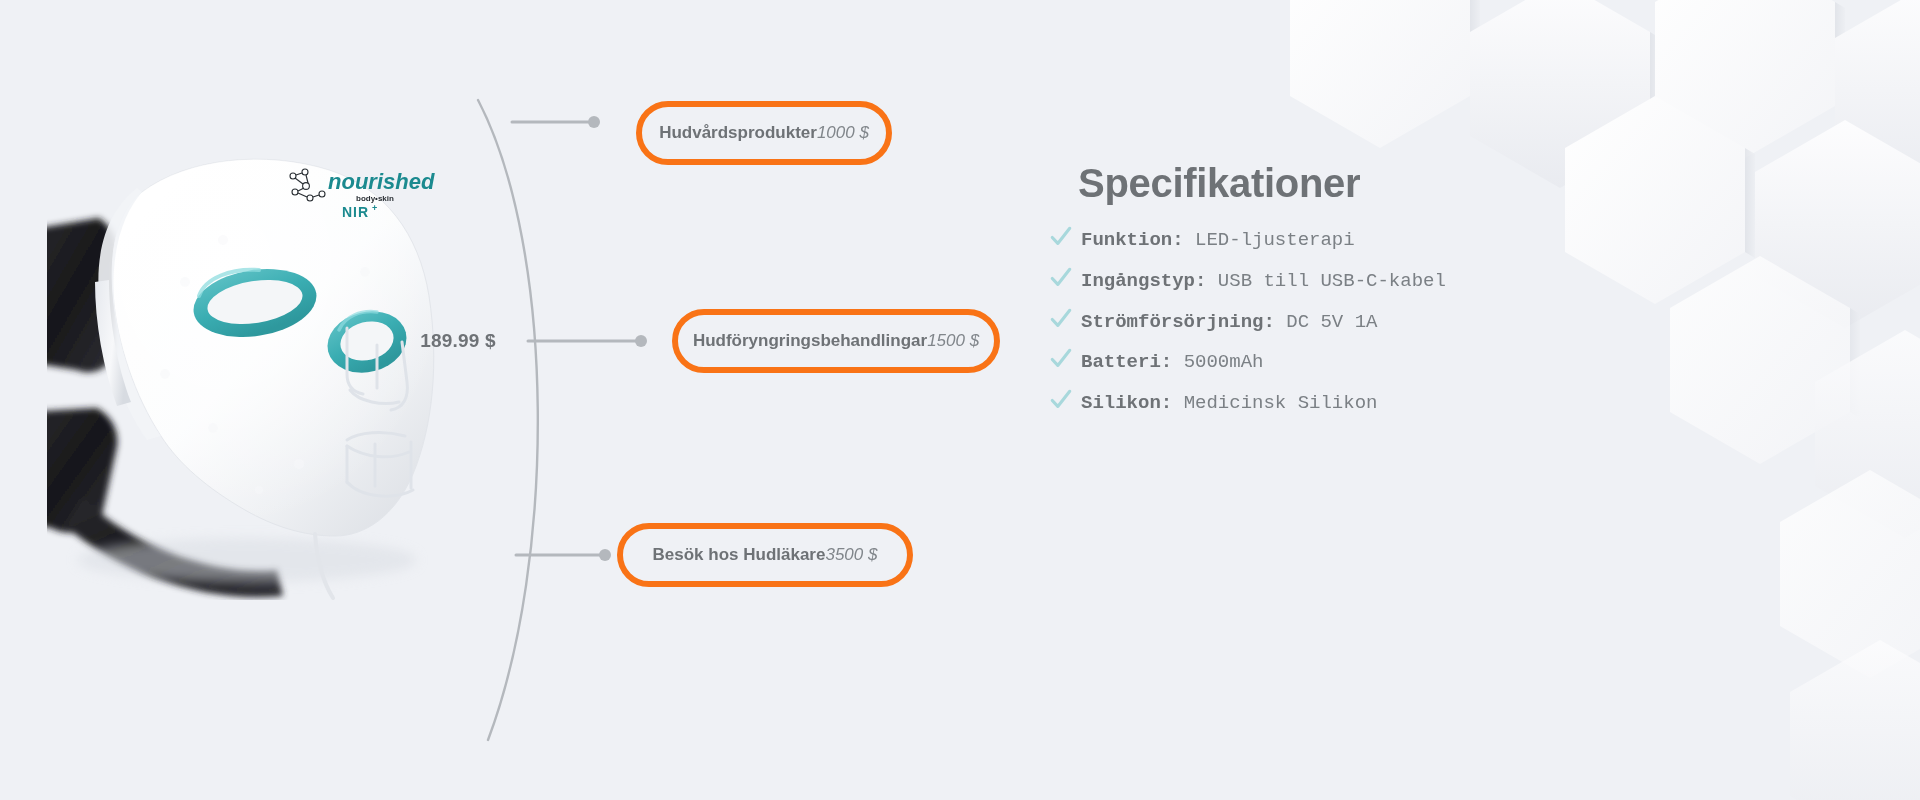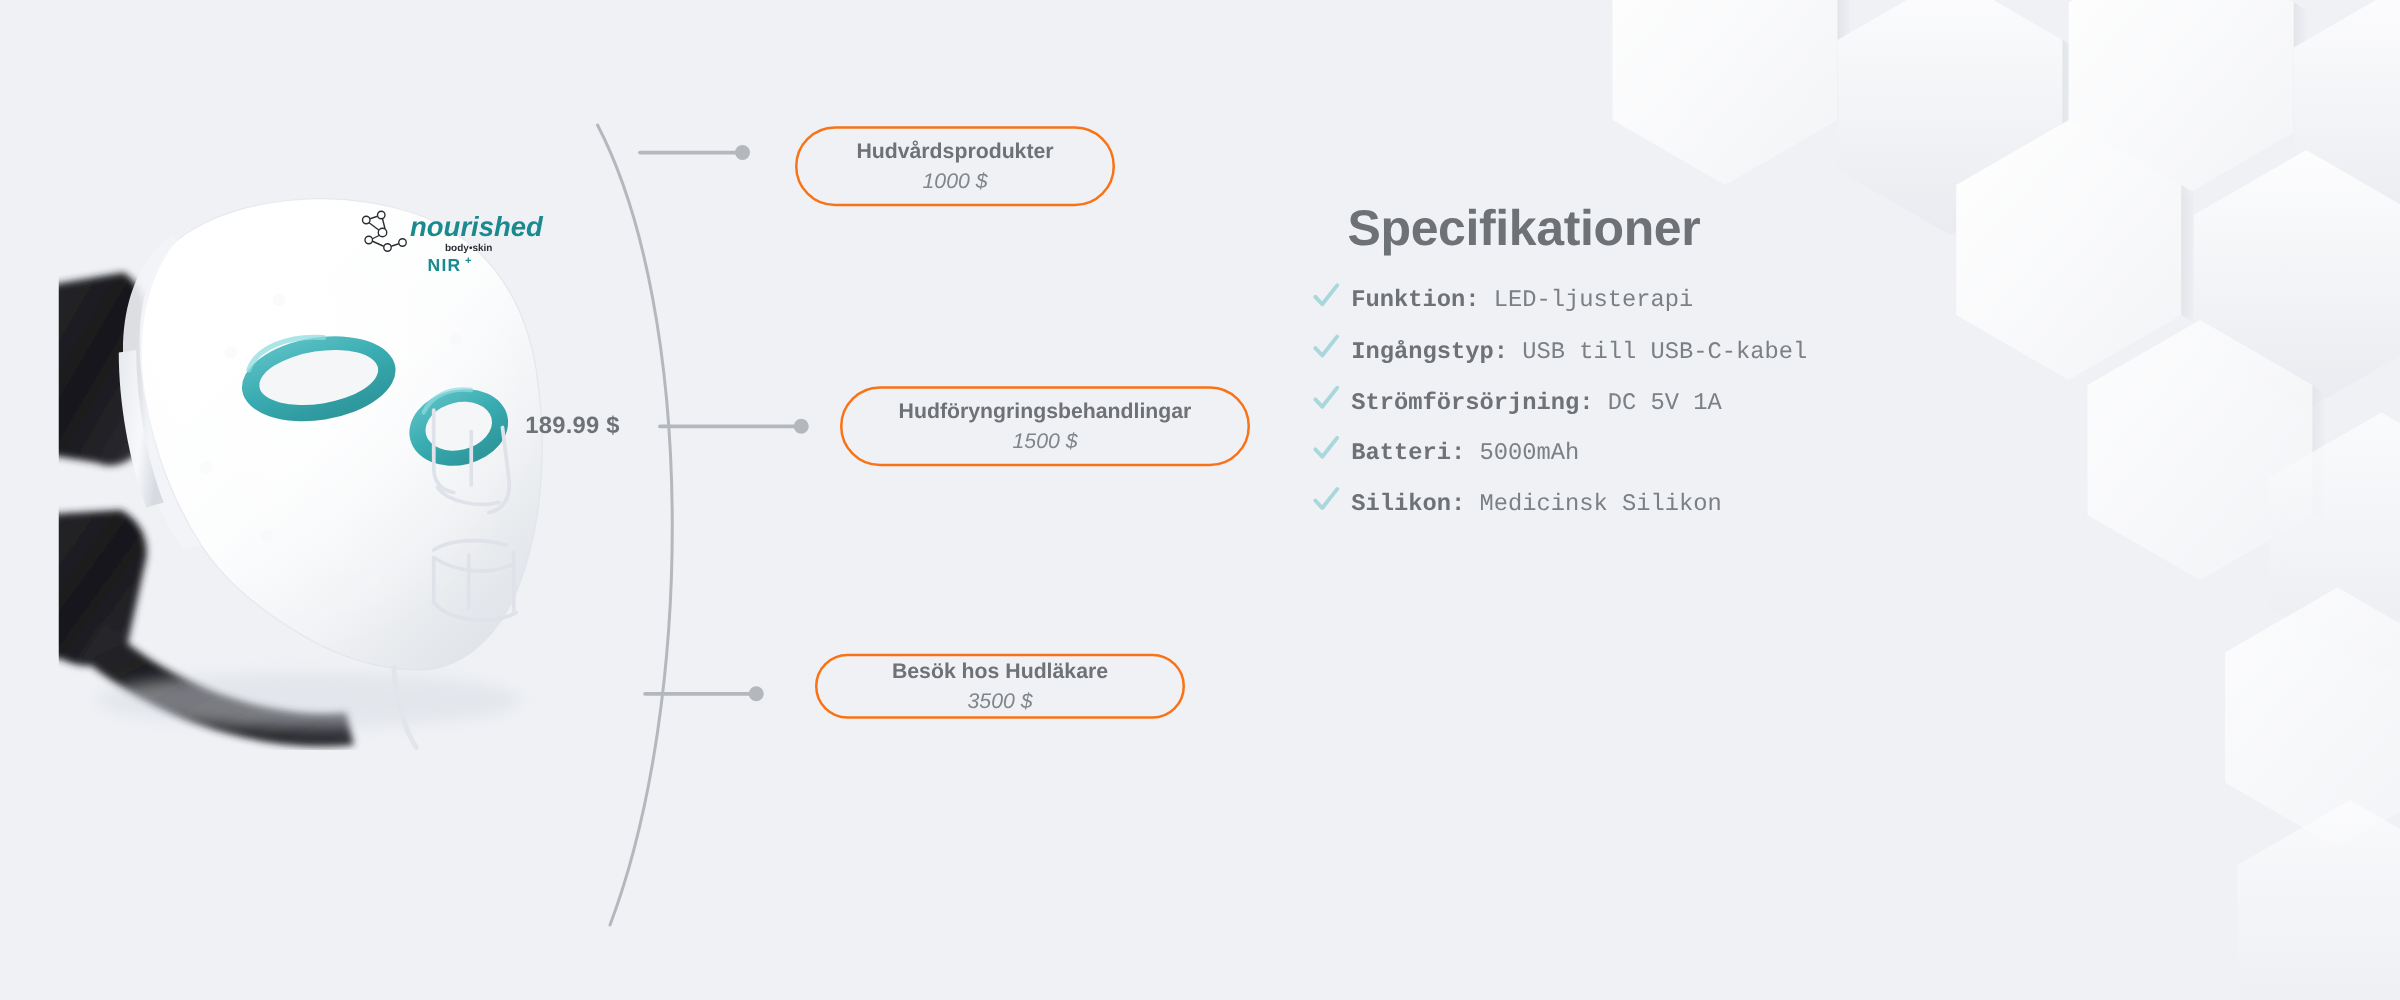--- a/index.html
+++ b/index.html
@@ -24,40 +24,40 @@
   
   .price-label{
     position:absolute; left:398px; top:330px; width:120px;
     text-align:center; z-index:5;
     font-size:19px; font-weight:bold; color:#6e7276; letter-spacing:.2px;
   }
 
   
   .pill{
     position:absolute; z-index:5;
-    border:2px solid #f97316;
+    border:6px solid #f97316;
     border-radius:40px;
     background:#eff1f5;
-    display:flex; flex-direction:column;
+    display:flex; flex-direction:row;
     align-items:center; justify-content:center;
     text-align:center;
     padding:10px 26px;
   }
   .pill .p-title{
     font-size:17px; font-weight:bold; color:#6e7276;
     line-height:1.35; white-space:nowrap;
   }
   .pill .p-price{
     font-size:17px; font-style:italic; color:#81868b;
     line-height:1.35; white-space:nowrap; margin-top:1px;
   }
 
   #pill-0{ left:636px; top:101px;  width:256px; height:64px; }
   #pill-1{ left:672px; top:309px;  width:328px; height:64px; }
-  #pill-2{ left:652px; top:523px;  width:296px; height:52px;align-items:center; }
+  #pill-2{ left:617px; top:523px;  width:296px; height:64px;align-items:center; }
 
   
   .specs{
     position:absolute; left:1050px; top:161px; width:560px; z-index:5;
   }
   .specs-title{
     font-size:40px; font-weight:bold; color:#6e7276;
     letter-spacing:-.3px; margin-left:28px; margin-bottom:17px;
   }
   .spec-row{

